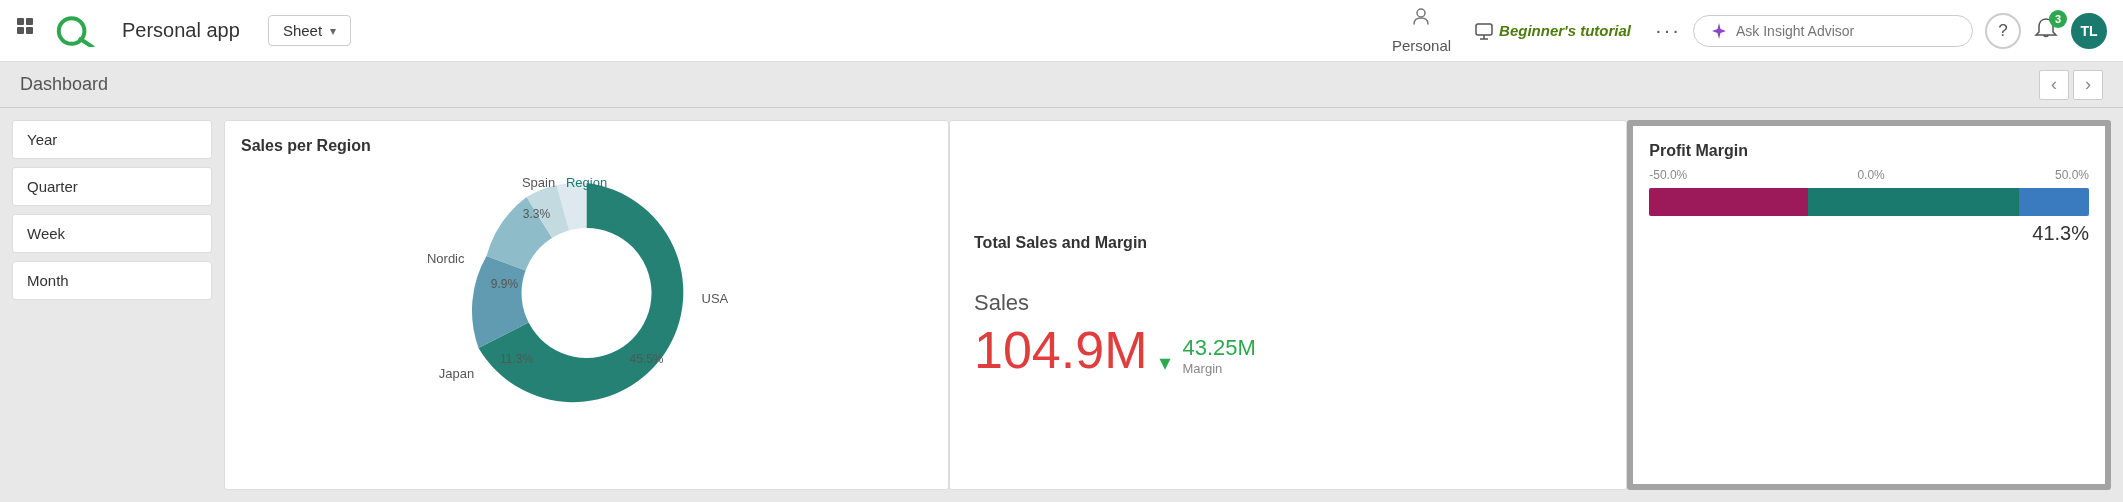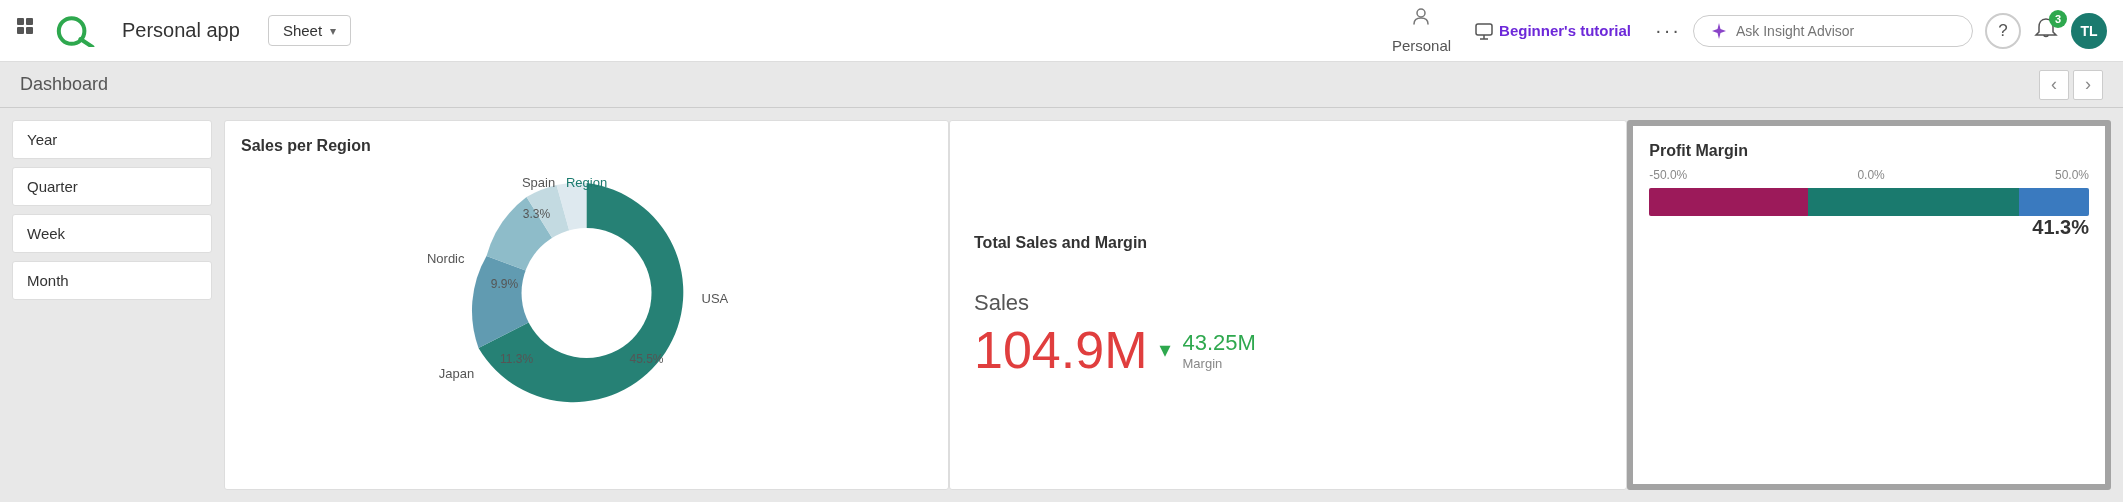--- a/index.html
+++ b/index.html
@@ -22,21 +22,21 @@
     .sheet-dropdown {
       display: flex; align-items: center; border: 1px solid #ccc; border-radius: 4px;
       padding: 6px 14px; gap: 8px; cursor: pointer; background: #fff; font-size: 15px; color: #333;
     }
     .sheet-dropdown .chevron { font-size: 12px; color: #666; }
 
     .nav-spacer { flex: 1; }
 
     .nav-center { display: flex; align-items: center; gap: 24px; }
     .personal-btn { display: flex; align-items: center; gap: 12px; font-size: 15px; color: #555; cursor: pointer; flex-direction: column; }
-    .tutorial-btn { display: flex; align-items: center; gap: 6px; font-size: 15px; font-weight: 600; color: #6d28d9; cursor: pointer; }
+    .tutorial-btn { display: flex; align-items: center; gap: 6px; font-size: 15px; font-weight: 600; color: #4d7c0f; cursor: pointer; font-style: italic; }
     .dots-btn { font-size: 20px; color: #555; cursor: pointer; letter-spacing: 2px; }
 
     .nav-right { display: flex; align-items: center; gap: 12px; }
     .insight-search {
       display: flex; align-items: center; border: 1px solid #ccc; border-radius: 20px;
       padding: 6px 16px; gap: 8px; background: #fff; min-width: 280px; cursor: text;
     }
     .insight-search input { border: none; outline: none; font-size: 14px; color: #999; width: 200px; background: transparent; }
 
     .help-btn {
@@ -95,21 +95,21 @@
       padding: 16px; position: relative; overflow: hidden;
     }
     .chart-title { font-size: 16px; font-weight: 600; color: #333; margin-bottom: 8px; }
 
     
     .chart-total-sales {
       background: #fff; border: 1px solid #ddd; border-radius: 3px; flex: 2;
       padding: 24px; display: flex; flex-direction: column; justify-content: center;
     }
     .sales-label { font-size: 22px; color: #555; margin-bottom: 8px; }
-    .sales-value-row { display: flex; align-items: center; gap: 12px; }
+    .sales-value-row { display: flex; align-items: flex-end; gap: 12px; }
     .sales-big { font-size: 52px; font-weight: 300; color: #e03e3e; line-height: 1; }
     .sales-arrow { font-size: 22px; color: #2ea84e; }
     .sales-margin { display: flex; flex-direction: column; align-items: flex-start; }
     .sales-margin-val { font-size: 22px; color: #2ea84e; font-weight: 400; }
     .sales-margin-label { font-size: 13px; color: #888; }
 
     
     .chart-profit-margin {
       background: #fff; border: 6px solid #a3a3a3; border-radius: 3px; flex: 1.4;
       padding: 16px;
@@ -117,21 +117,21 @@
     .profit-axis-labels {
       display: flex; justify-content: space-between; font-size: 12px; color: #888; margin-bottom: 6px; margin-top: 8px;
     }
     .profit-bar-container {
       width: 100%; height: 28px; background: #e0e0e0; position: relative; border-radius: 2px; overflow: hidden;
       display: flex;
     }
     .profit-bar-magenta { background: #9c1a5a; height: 100%; flex: 0 0 36%; }
     .profit-bar-teal { background: #1a7a6e; height: 100%; flex: 0 0 48%; }
     .profit-bar-blue { background: #3a7abf; height: 100%; flex: 0 0 16%; }
-    .profit-pct { font-size: 20px; color: #333; font-weight: 700; text-align: right; }
+    .profit-pct { font-size: 20px; color: #333; font-weight: 400; text-align: right; margin-top: 6px; }
 
     
     .donut-container { position: relative; width: 100%; height: 260px; }
     .donut-label {
       position: absolute; font-size: 13px; color: #1a7a6e;
     }
   </style>
 </head>
 <body>
 

